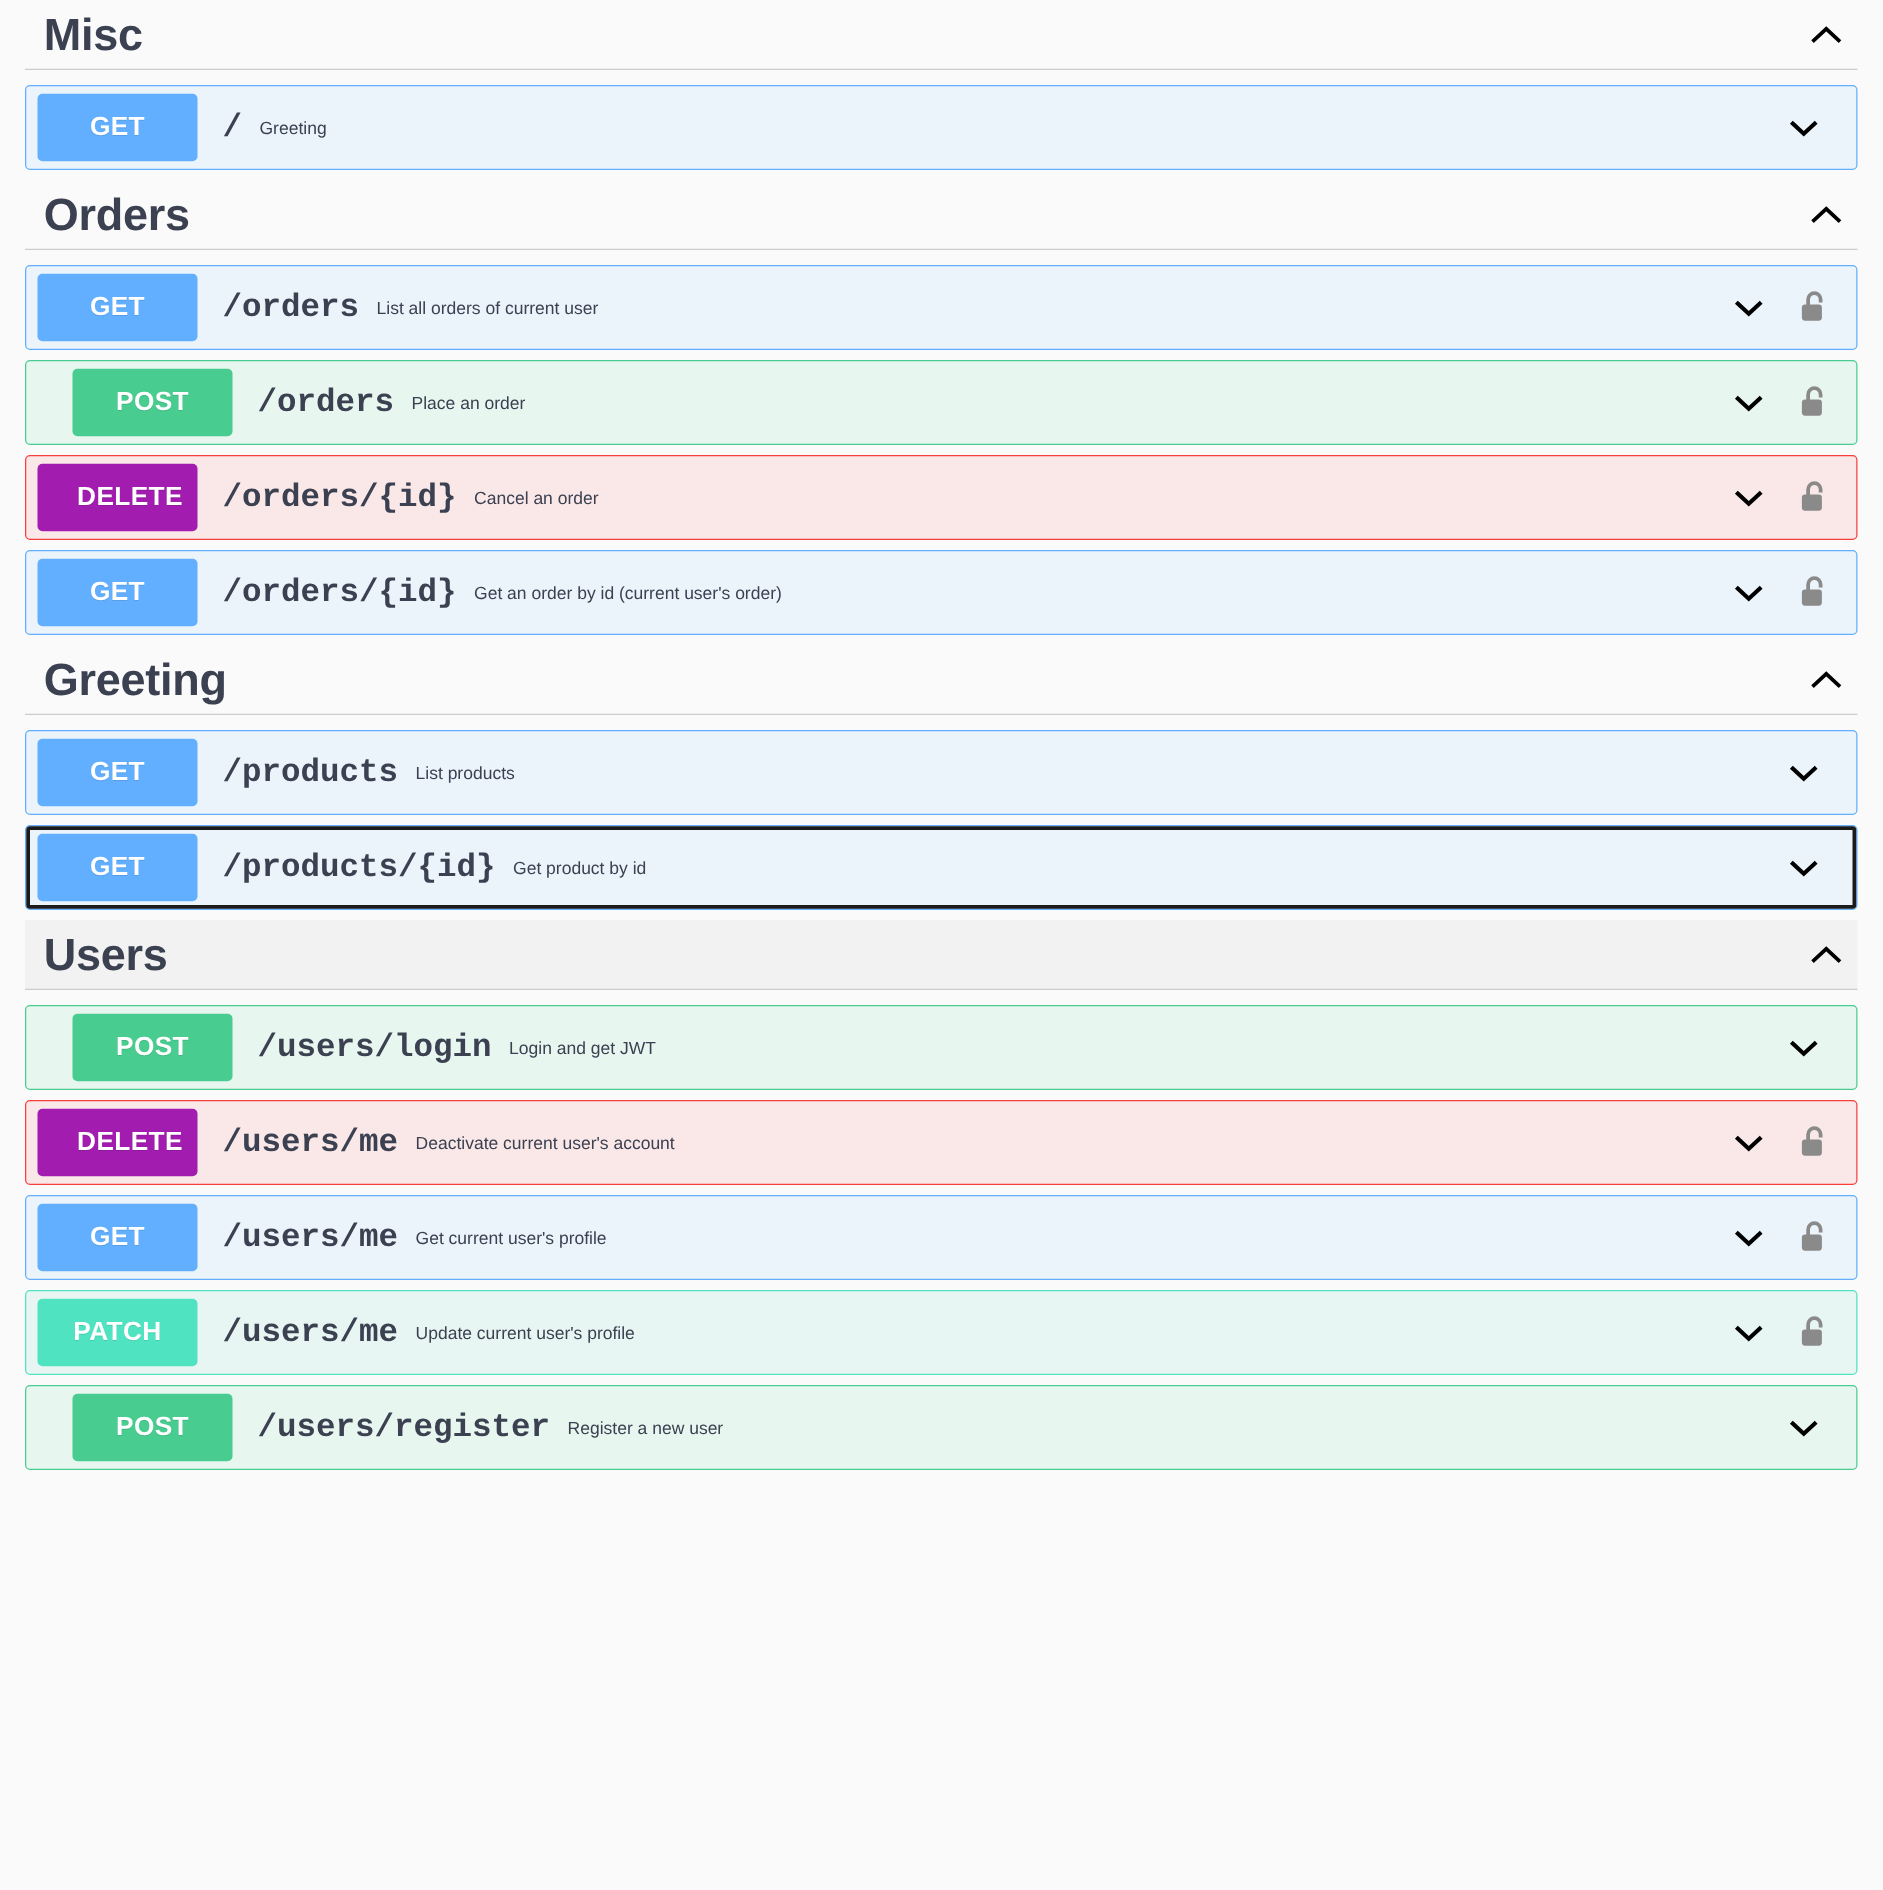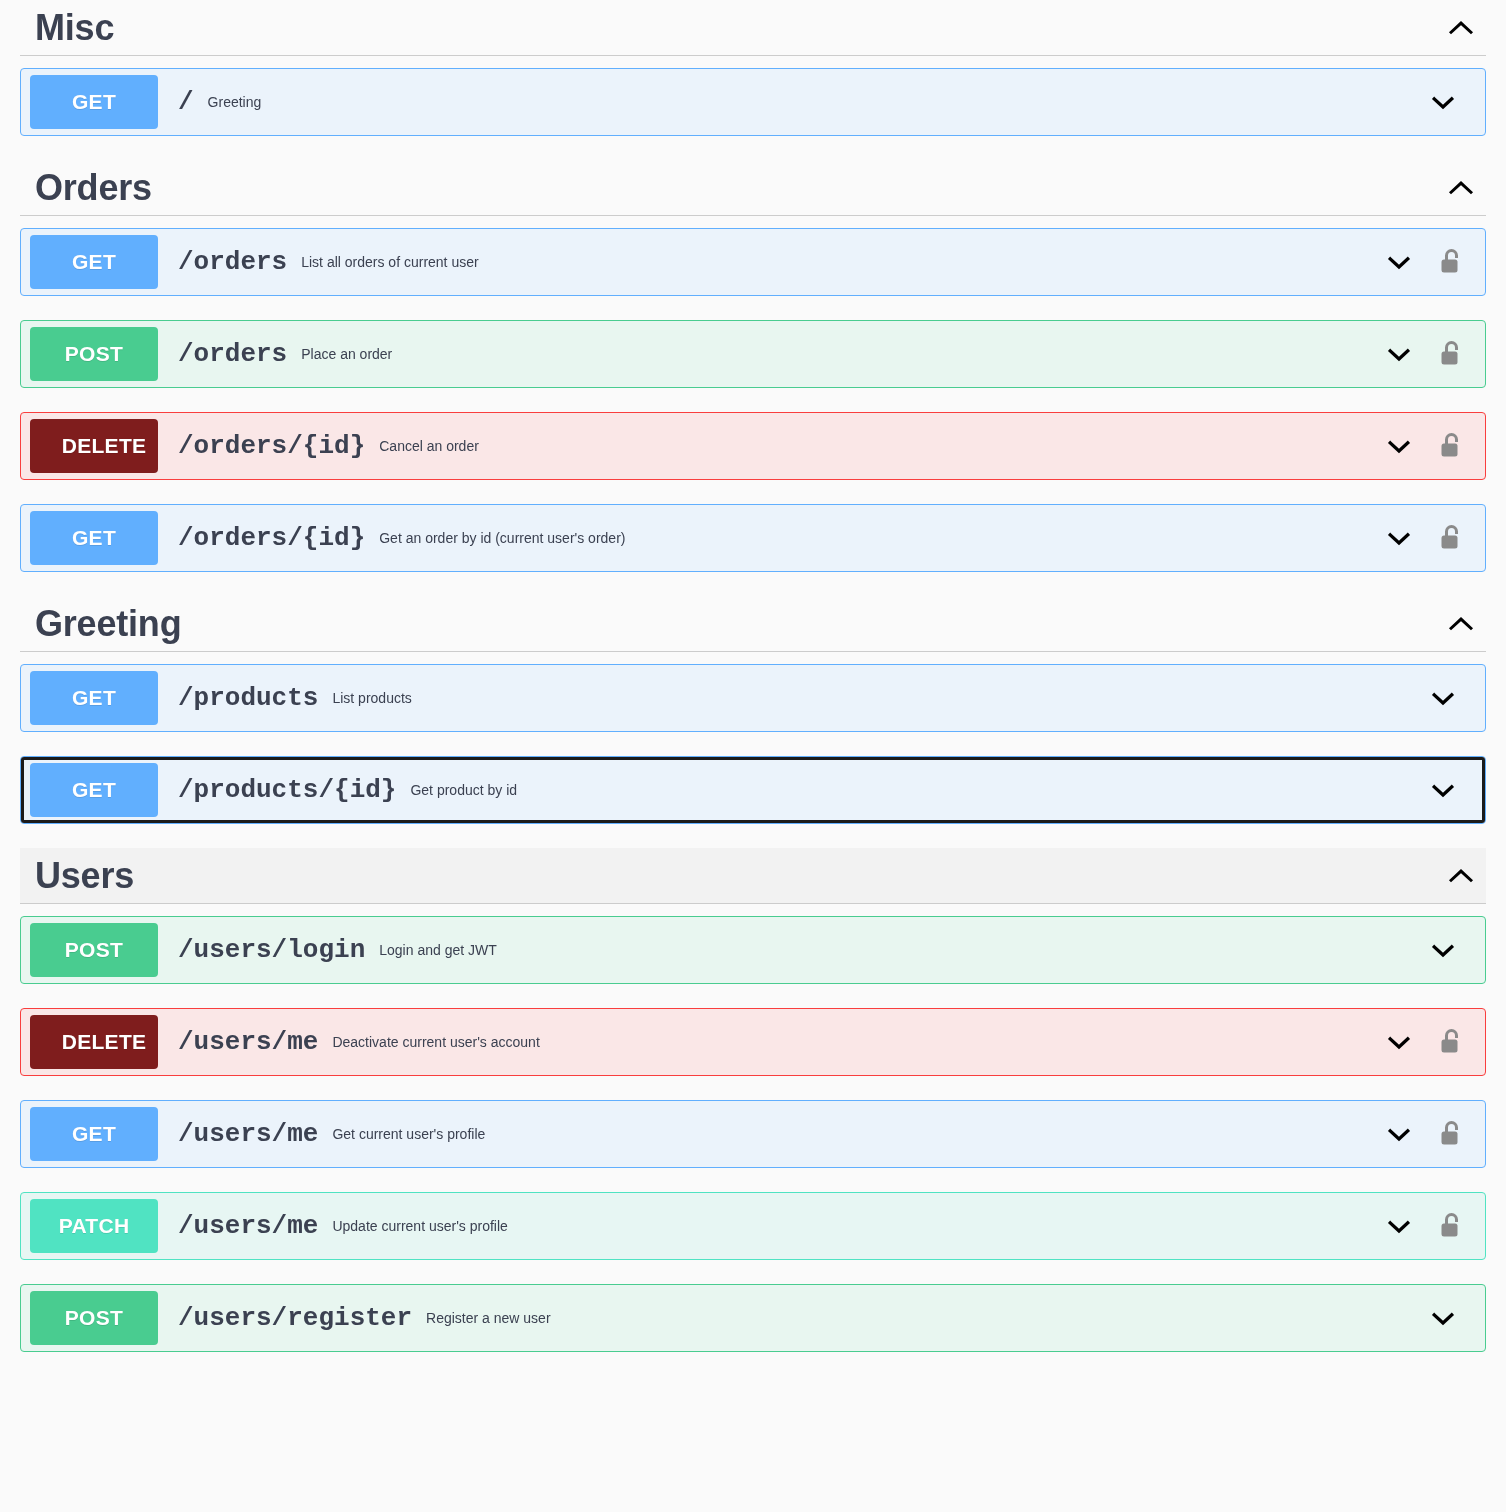--- a/index.html
+++ b/index.html
@@ -37,35 +37,35 @@
   }
   .tag-toggle {
     width: 42px; height: 42px;
     display: flex; align-items: center; justify-content: center;
     margin-right: 4px;
   }
   .tag-toggle svg { display: block; }
 
   
   .op-list { padding: 0; margin: 0; list-style: none; }
-  .op-block { margin: 0 20px 24px 20px; }
+  .op-block { margin: 0 20px 8px 20px; }
   .op-block:first-child { margin-top: 12px; }
 
   .op-row {
     position: relative;
     display: flex;
     align-items: center;
     height: 68px;
     border-radius: 4px;
     border: 1px solid transparent;
     cursor: pointer;
   }
   
   .op-row.get     { background: #ebf3fb; border-color: #61affe; }
-  .op-row.post    { background: #e8f6f0; border-color: #49cc90; }
+  .op-row.post    { background: #e8f6f0; border-color: #49cc90; padding-left: 28px; }
   .op-row.delete  { background: #fae7e7; border-color: #f93e3e; }
   .op-row.patch   { background: #e7f6f3; border-color: #50e3c2; }
 
   .op-row.focused {
     outline: 3px solid #1b1b1b;
     outline-offset: -4px;
   }
 
   .method-badge {
     flex: 0 0 auto;
@@ -78,21 +78,21 @@
     justify-content: center;
     color: #fff;
     font-family: "Liberation Sans", sans-serif;
     font-size: 21px;
     font-weight: 700;
     letter-spacing: 0.3px;
     text-shadow: 0 1px 0 rgba(0,0,0,0.10);
   }
   .method-badge.get    { background: #61affe; }
   .method-badge.post   { background: #49cc90; }
-  .method-badge.delete { background: #7f1d1d; padding-left: 20px; }
+  .method-badge.delete { background: #a21caf; padding-left: 20px; }
   .method-badge.patch  { background: #50e3c2; }
 
   .op-path {
     font-family: "Liberation Mono", "DejaVu Sans Mono", monospace;
     font-size: 26px;
     font-weight: 700;
     color: #3b4151;
     margin-left: 20px;
     white-space: nowrap;
     line-height: 1;

